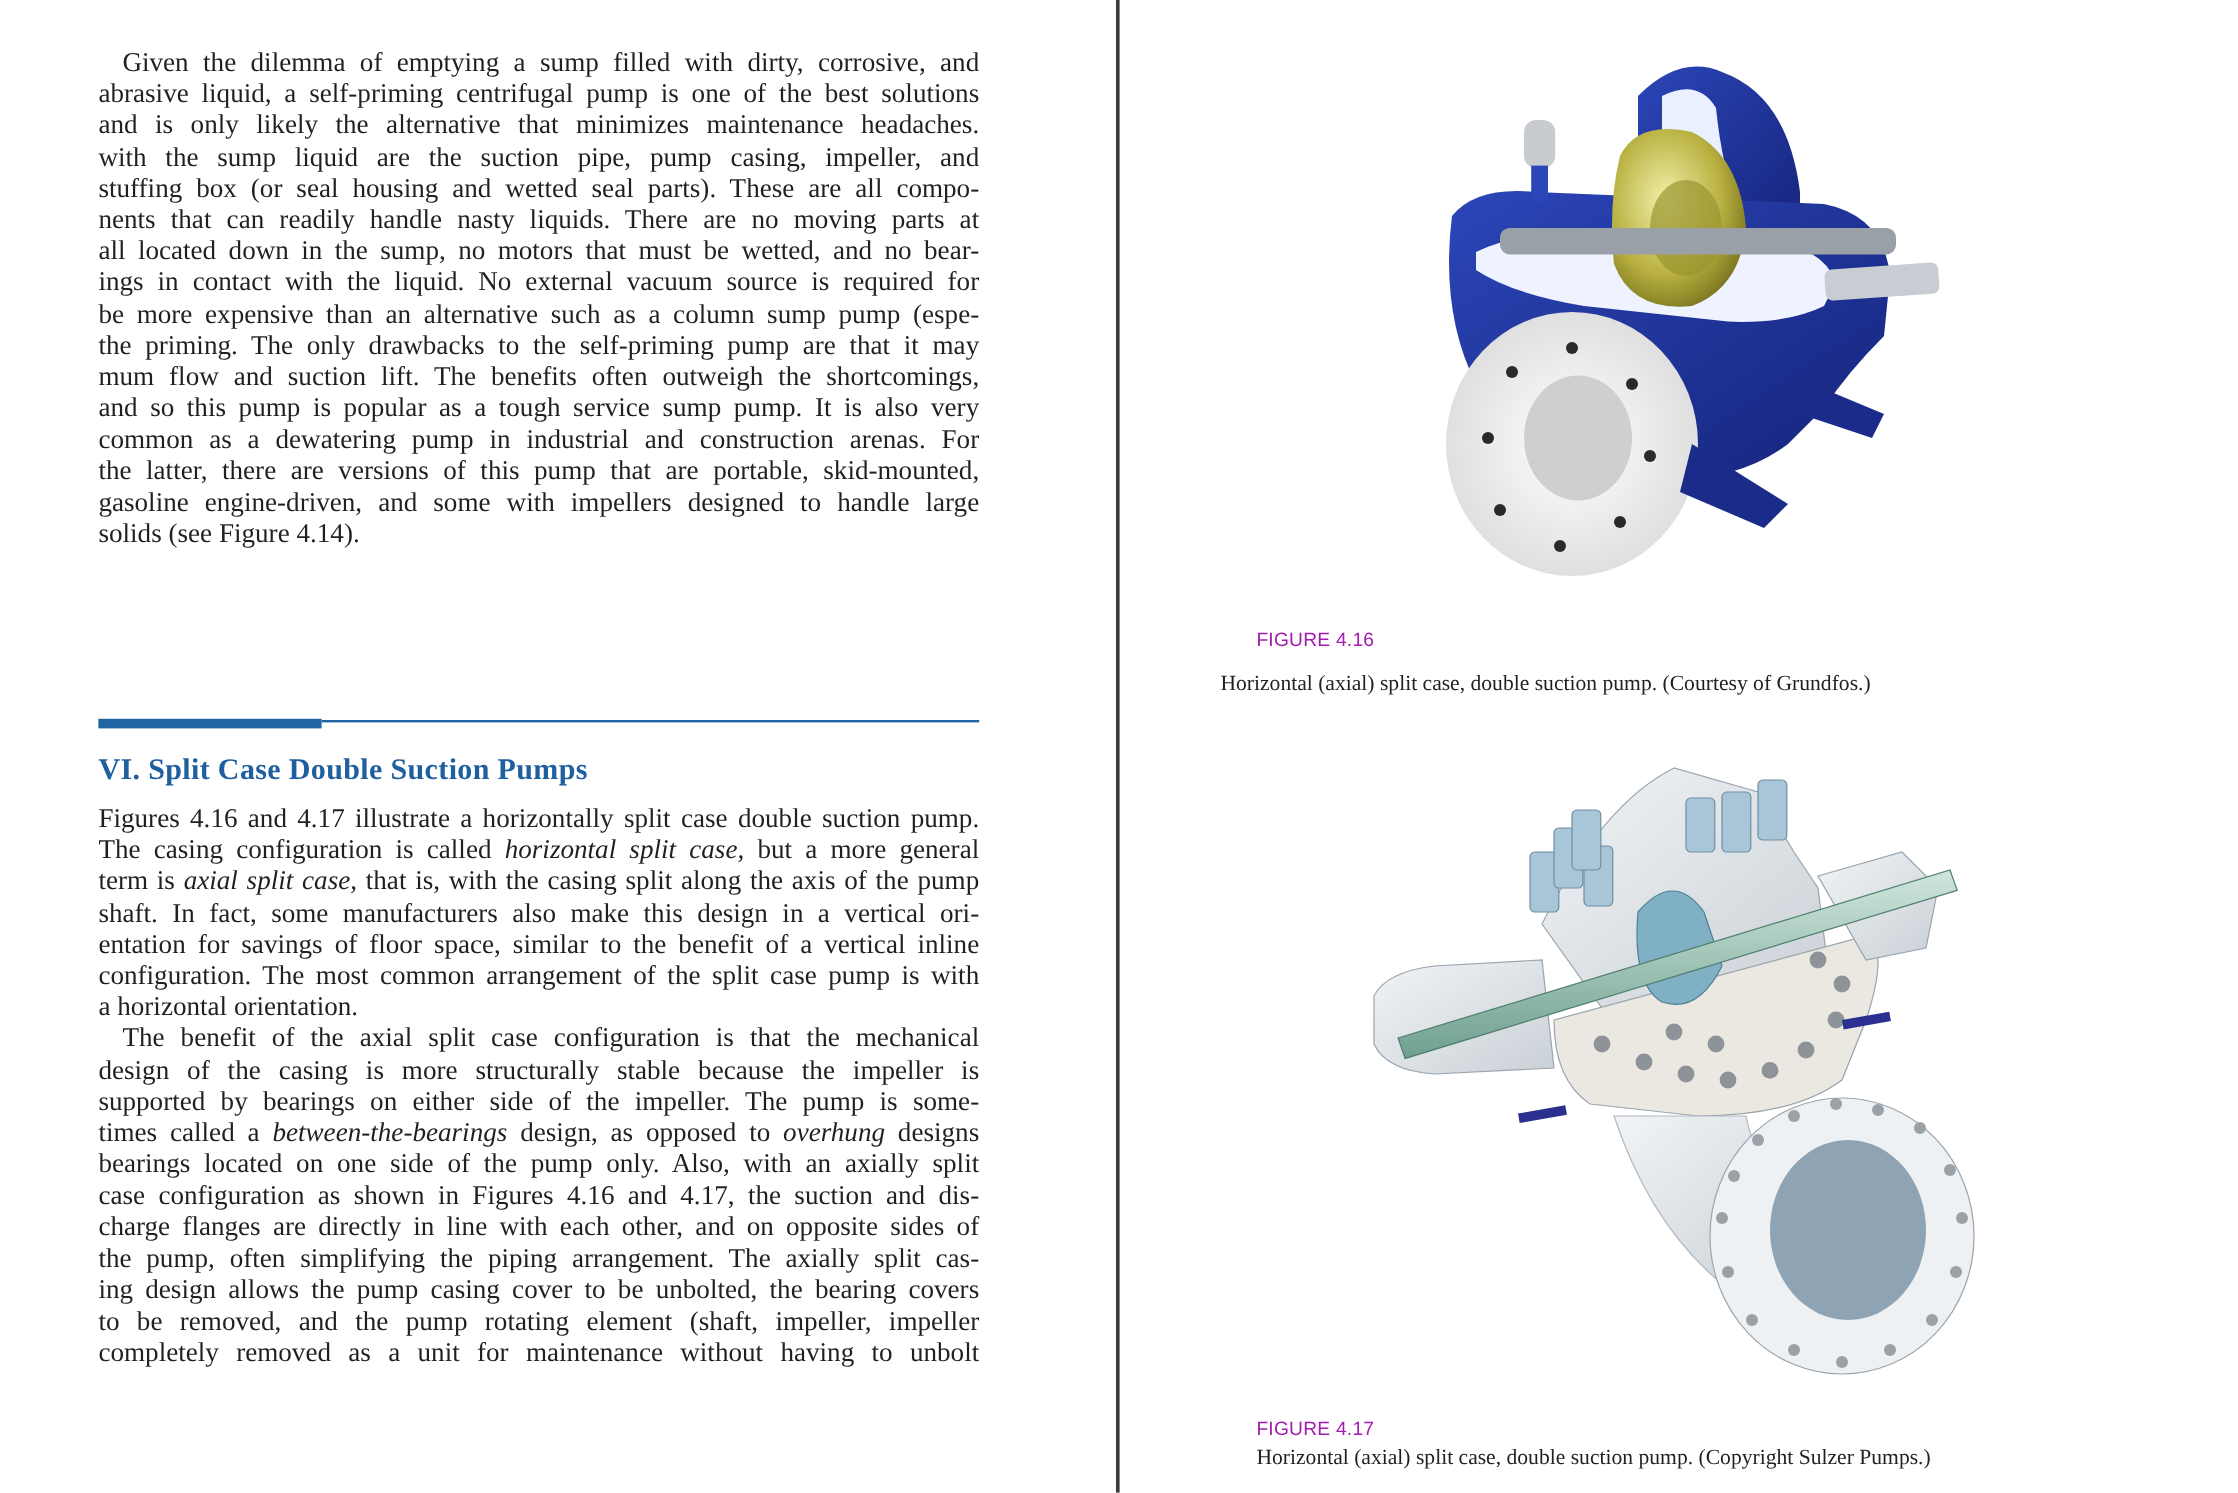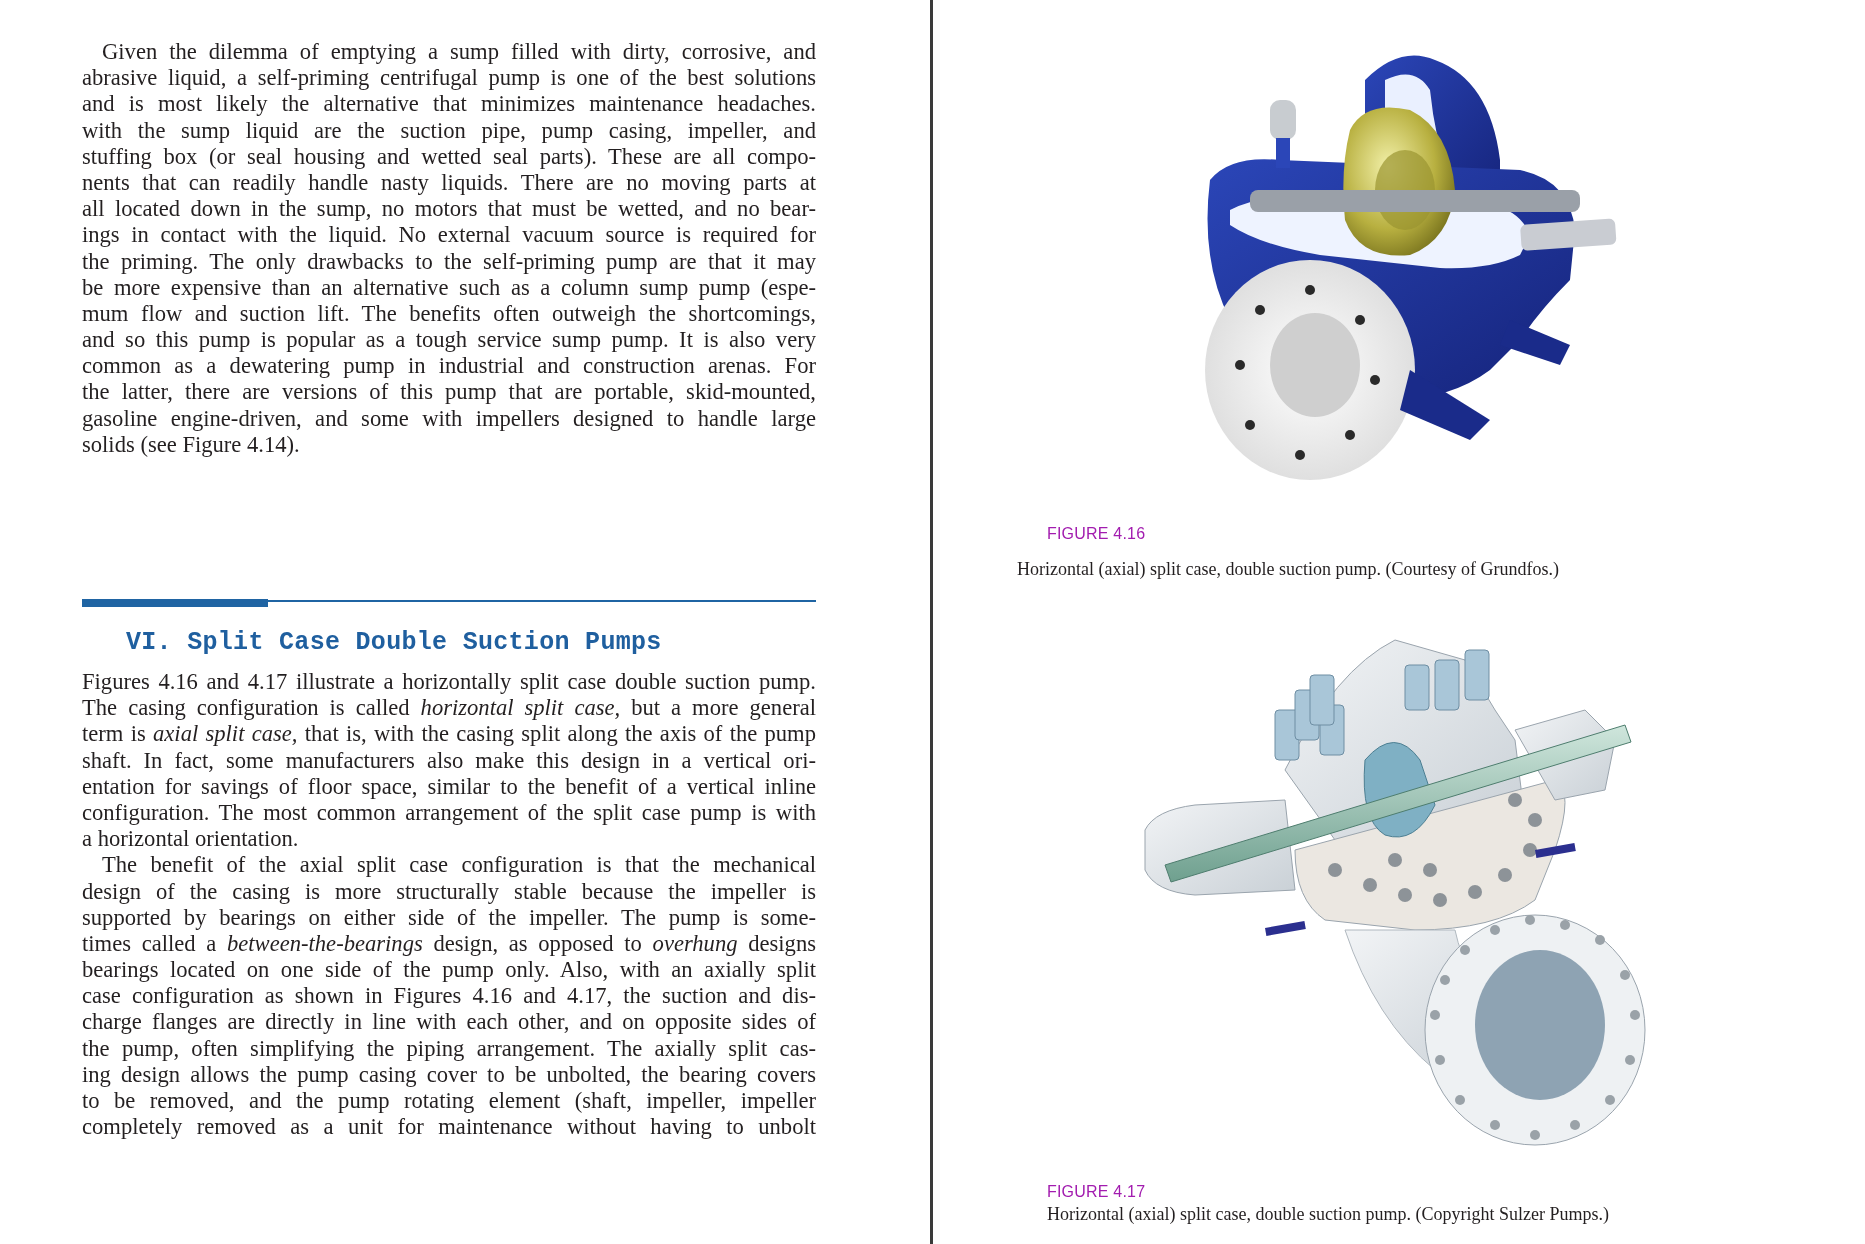--- a/index.html
+++ b/index.html
@@ -19,22 +19,22 @@
   .line.last { text-align-last:left; }
   .line.indent { padding-left:20px; }
   .line i { font-style:italic; }
 
   .para1 { top:39px; }
 
   .rule-thick { position:absolute; left:82px; top:599px; width:186px; height:8px; background:#1f64a3; }
   .rule-thin  { position:absolute; left:268px; top:600px; width:548px; height:1.5px; background:#1f64a3; }
   .heading {
     position:absolute; left:82px; top:628px; white-space:nowrap;
-    font-family:Liberation Mono, monospace; font-weight:bold; font-size:25px;
-    color:#1f5f9f; letter-spacing:0.3px;margin-left:44px;
+    font-family:Liberation Serif, serif; font-weight:bold; font-size:25px;
+    color:#1f5f9f; letter-spacing:0.3px;
   }
   .section { top:669px; }
 
   .figure { position:absolute; }
   .fig1 { left:1190px; top:40px; width:450px; height:460px; }
   .fig2 { left:1135px; top:630px; width:580px; height:530px; }
 
   .cap-label {
     position:absolute; font-family:"Liberation Sans", sans-serif; font-size:16px;
     font-weight:normal; color:#a21caf; letter-spacing:0.2px;
@@ -44,28 +44,28 @@
   }
 </style>
 </head>
 <body>
 
 <div class="divider"></div>
 
 <div class="col para1">
   <span class="line indent">Given the dilemma of emptying a sump filled with dirty, corrosive, and</span>
   <span class="line">abrasive liquid, a self-priming centrifugal pump is one of the best solutions</span>
-  <span class="line">and is most likely the alternative that minimizes maintenance headaches.</span>
+  <span class="line">and is only likely the alternative that minimizes maintenance headaches.</span>
   <span class="line">with the sump liquid are the suction pipe, pump casing, impeller, and</span>
   <span class="line">stuffing box (or seal housing and wetted seal parts). These are all compo-</span>
   <span class="line">nents that can readily handle nasty liquids. There are no moving parts at</span>
   <span class="line">all located down in the sump, no motors that must be wetted, and no bear-</span>
   <span class="line">ings in contact with the liquid. No external vacuum source is required for</span>
+  <span class="line">be more expensive than an alternative such as a column sump pump (espe-</span>
   <span class="line">the priming. The only drawbacks to the self-priming pump are that it may</span>
-  <span class="line">be more expensive than an alternative such as a column sump pump (espe-</span>
   <span class="line">mum flow and suction lift. The benefits often outweigh the shortcomings,</span>
   <span class="line">and so this pump is popular as a tough service sump pump. It is also very</span>
   <span class="line">common as a dewatering pump in industrial and construction arenas. For</span>
   <span class="line">the latter, there are versions of this pump that are portable, skid-mounted,</span>
   <span class="line">gasoline engine-driven, and some with impellers designed to handle large</span>
   <span class="line last">solids (see Figure 4.14).</span>
 </div>
 
 <div class="rule-thick"></div>
 <div class="rule-thin"></div>

